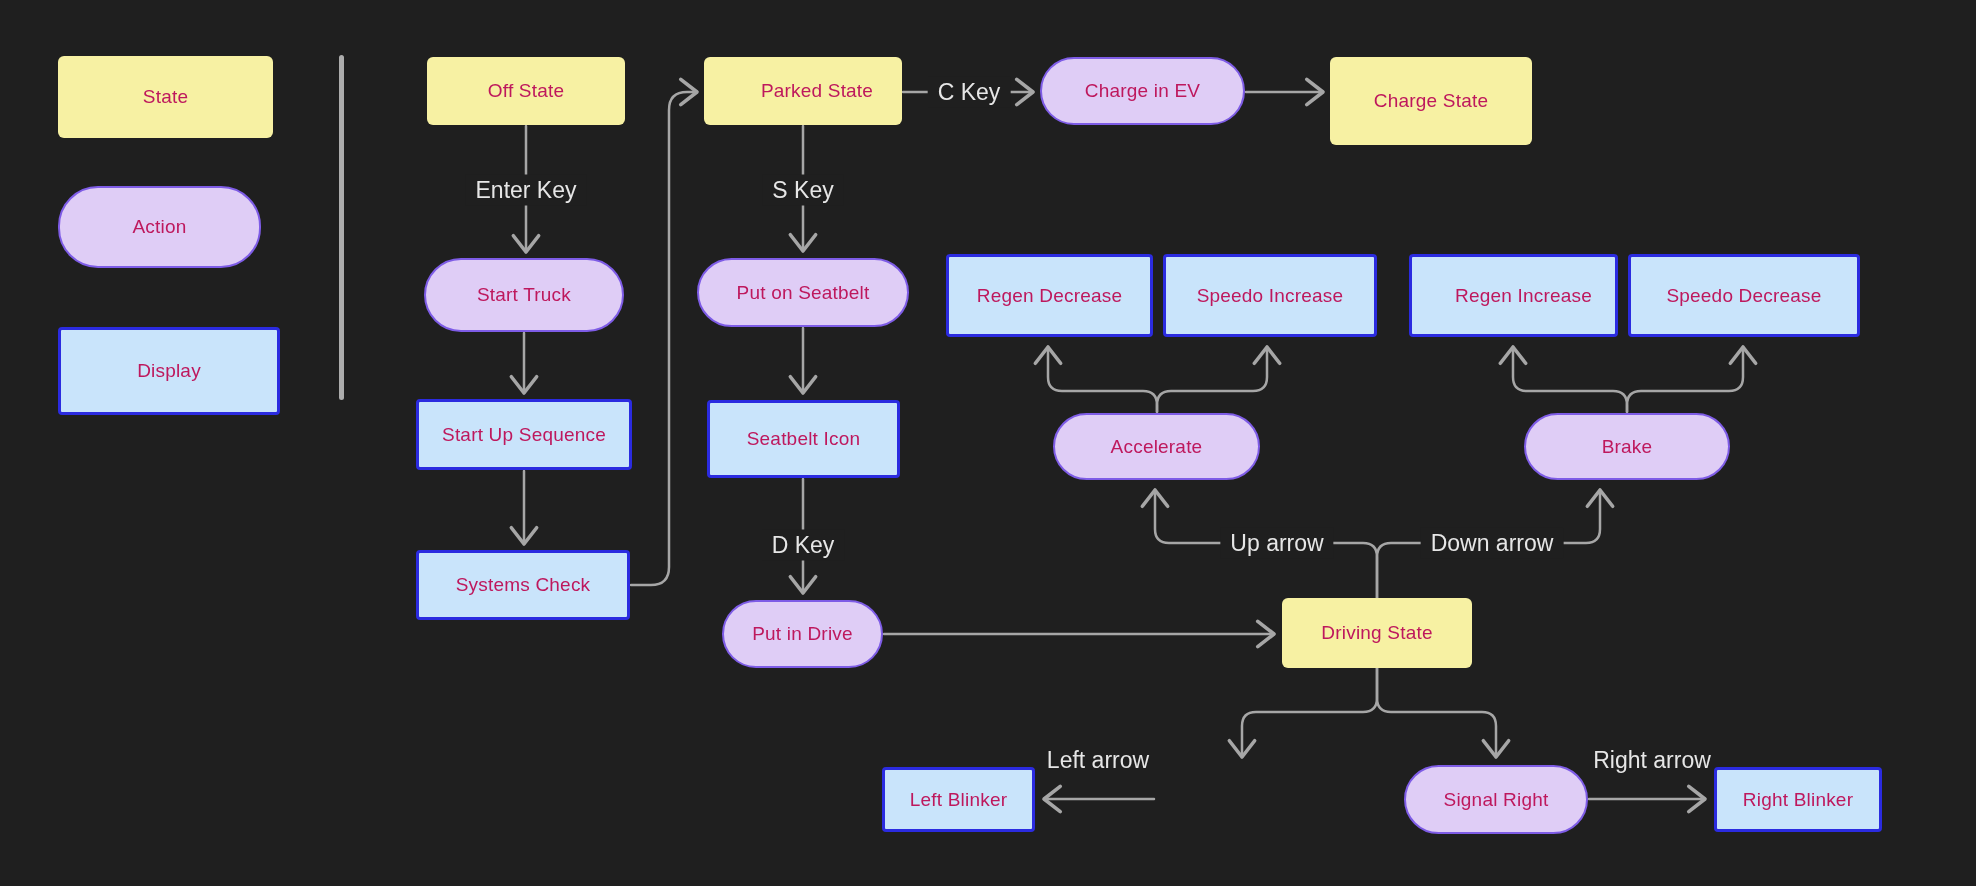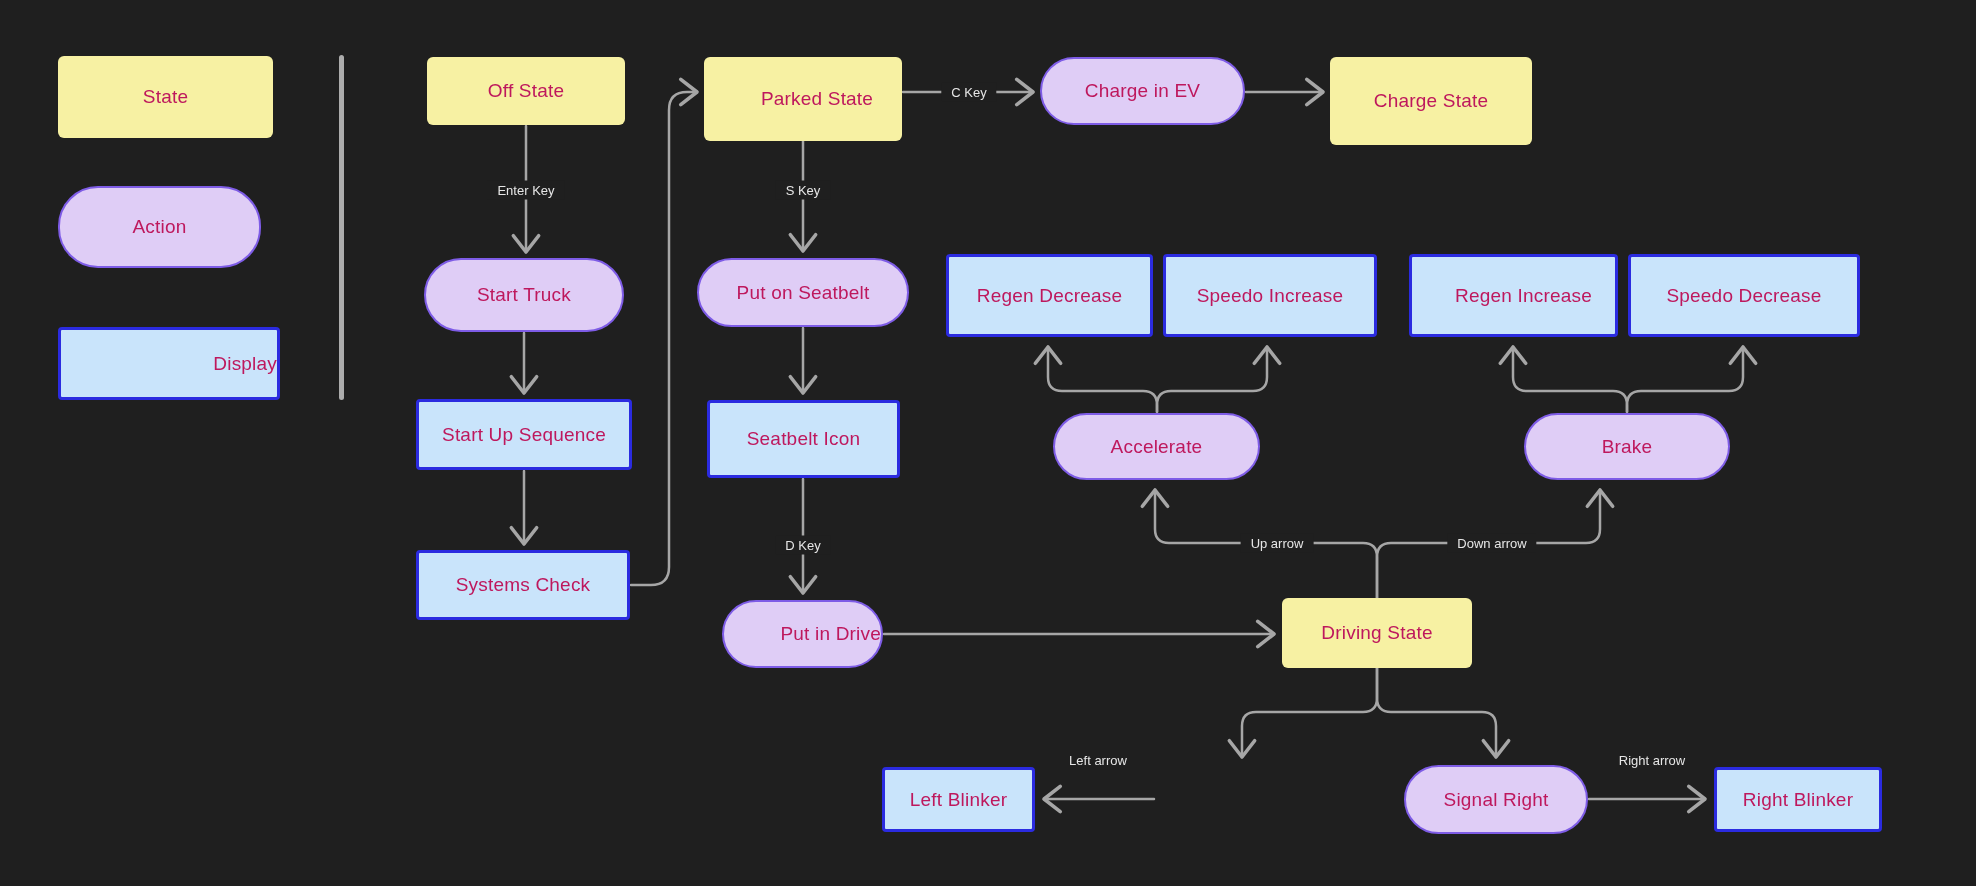--- a/index.html
+++ b/index.html
@@ -15,39 +15,39 @@
     position:absolute;box-sizing:border-box;
     display:flex;align-items:center;justify-content:center;
     font-size:19px;color:#be185d;text-align:center;
     letter-spacing:.2px;
   }
   .yellow{background:#f7f1a3;border-radius:6px;}
   .pill{background:#dfcdf6;border:2.5px solid #7e5ce6;border-radius:40px;}
   .blue{background:#c9e4fb;border:3px solid #2b2be0;border-radius:4px;}
   .edge-label{
     position:absolute;transform:translate(-50%,-50%);
-    font-size:13px;color:#e6e6e6;white-space:nowrap;
+    font-size:23px;color:#e6e6e6;white-space:nowrap;
   }
   .masked{background:#1f1f1f;padding:2px 10px;}
   .divider{position:absolute;left:339px;top:55px;width:4.5px;height:345px;background:#acacac;border-radius:3px;}
 
   
   .n-legend-state{left:58px;top:56px;width:215px;height:82px;}
   .n-legend-action{left:58px;top:186px;width:203px;height:82px;}
-  .n-legend-display{left:58px;top:327px;width:222px;height:73px;justify-content:flex-end;}
+  .n-legend-display{left:58px;top:327px;width:222px;height:88px;}
   .n-off-state{left:427px;top:57px;width:198px;height:68px;}
   .n-start-truck{left:424px;top:258px;width:200px;height:74px;}
   .n-start-up-sequence{left:416px;top:399px;width:216px;height:71px;}
   .n-systems-check{left:416px;top:550px;width:214px;height:70px;}
-  .n-parked-state{left:704px;top:57px;width:198px;height:84px;padding-left:28px;}
+  .n-parked-state{left:704px;top:57px;width:198px;height:68px;padding-left:28px;}
   .n-charge-in-ev{left:1040px;top:57px;width:205px;height:68px;}
   .n-charge-state{left:1330px;top:57px;width:202px;height:88px;}
   .n-put-on-seatbelt{left:697px;top:258px;width:212px;height:69px;}
   .n-seatbelt-icon{left:707px;top:400px;width:193px;height:78px;}
-  .n-put-in-drive{left:722px;top:600px;width:161px;height:68px;justify-content:flex-end;}
+  .n-put-in-drive{left:722px;top:600px;width:161px;height:68px;}
   .n-regen-decrease{left:946px;top:254px;width:207px;height:83px;}
   .n-speedo-increase{left:1163px;top:254px;width:214px;height:83px;}
   .n-regen-increase{left:1409px;top:254px;width:209px;height:83px;padding-left:20px;}
   .n-speedo-decrease{left:1628px;top:254px;width:232px;height:83px;}
   .n-accelerate{left:1053px;top:413px;width:207px;height:67px;}
   .n-brake{left:1524px;top:413px;width:206px;height:67px;}
   .n-driving-state{left:1282px;top:598px;width:190px;height:70px;}
   .n-left-blinker{left:882px;top:767px;width:153px;height:65px;}
   .n-signal-left{left:1155px;top:765px;width:175px;height:69px;}
   .n-signal-right{left:1404px;top:765px;width:184px;height:69px;}

